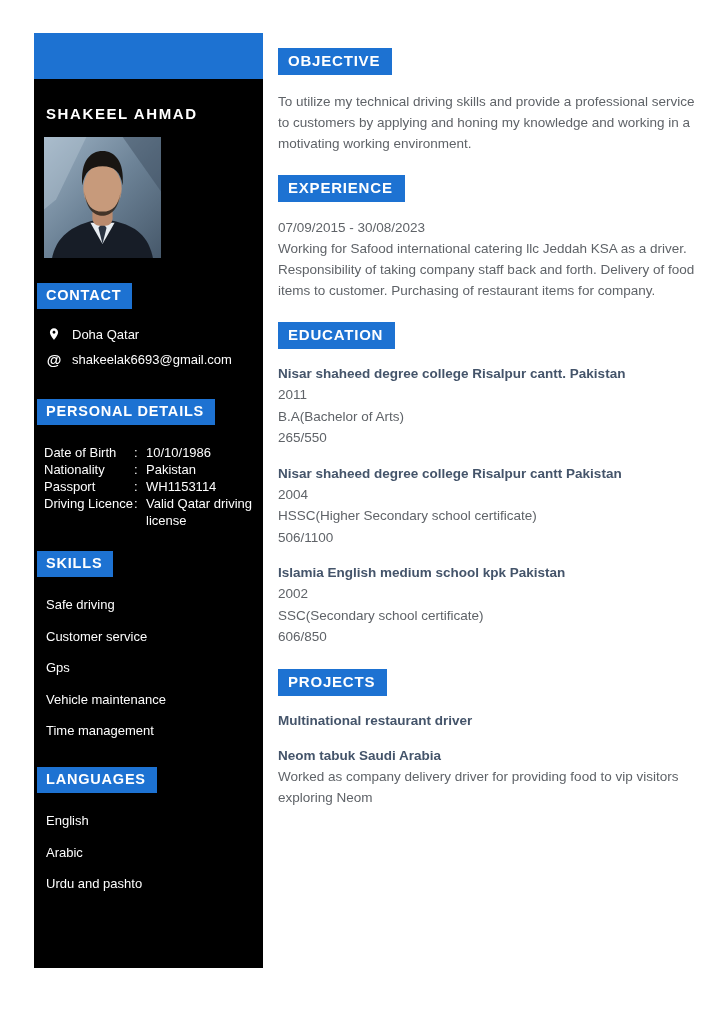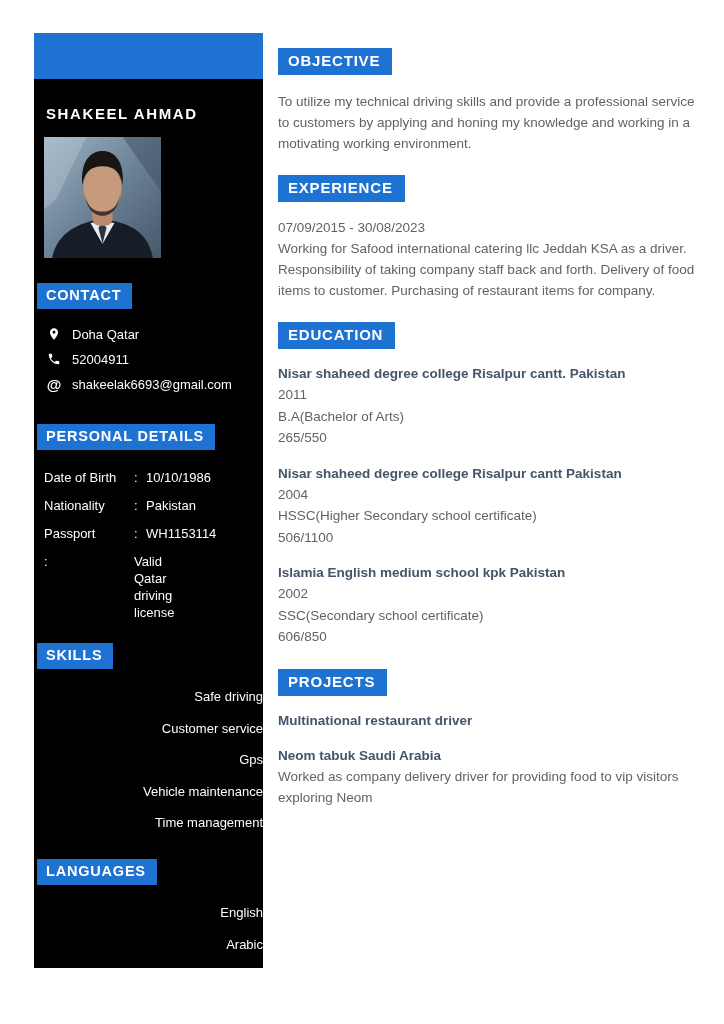--- a/index.html
+++ b/index.html
@@ -55,29 +55,28 @@
   .contact-item { display: flex; align-items: center; margin-bottom: 9px; font-size: 13px; color: #fdfdfd; }
   .c-icon { width: 16px; height: 16px; margin-right: 10px; display: inline-flex; align-items: center; justify-content: center; flex: 0 0 16px; }
   .c-icon svg { width: 14px; height: 14px; fill: #ffffff; }
   .at-glyph { font-size: 15px; font-weight: bold; color: #ffffff; }
 
   .pd-block { margin-top: 32px; }
   .pd-grid {
     margin: 19px 0 0 10px;
     display: grid;
     grid-template-columns: 90px 12px 117px;
-    row-gap: 11px;
     font-size: 13px;
     color: #fdfdfd;
     line-height: 17px;
   }
 
   .skills-block { margin-top: 22px; }
   .plain-list { margin: 20px 0 0 12px; }
-  .plain-list li { list-style: none; font-size: 13px; color: #fdfdfd; margin-bottom: 16.5px; text-align: right; }
+  .plain-list li { list-style: none; font-size: 13px; color: #fdfdfd; margin-bottom: 16.5px; }
 
   .lang-block { margin-top: 29px; }
 
   
   .main {
     position: absolute;
     left: 278px; top: 48px;
     width: 428px;
   }
   .main-badge {
@@ -144,28 +143,20 @@
         <div class="contact-item">
           <span class="c-icon">
             <svg viewBox="0 0 24 24">
                 <path d="M12 2C8.1 2 5 5.1 5 9c0 5.2 7 13 7 13s7-7.8 7-13c0-3.9-3.1-7-7-7zm0 9.5c-1.4 0-2.5-1.1-2.5-2.5S10.6 6.5 12 6.5s2.5 1.1 2.5 2.5-1.1 2.5-2.5 2.5z"></path>
               </svg>
           </span>
           <span>Doha Qatar</span>
         </div>
         <div class="contact-item">
           <span class="c-icon">
-            <svg viewBox="0 0 24 24">
-                <path d="M6.6 10.8c1.4 2.8 3.8 5.1 6.6 6.6l2.2-2.2c.3-.3.7-.4 1-.2 1.1.4 2.3.6 3.6.6.6 0 1 .4 1 1V20c0 .6-.4 1-1 1C10.6 21 3 13.4 3 4c0-.6.4-1 1-1h3.5c.6 0 1 .4 1 1 0 1.2.2 2.4.6 3.6.1.3 0 .7-.2 1L6.6 10.8z"></path>
-              </svg>
-          </span>
-          <span>52004911</span>
-        </div>
-        <div class="contact-item">
-          <span class="c-icon">
             <span class="at-glyph">@</span>
           </span>
           <span>shakeelak6693@gmail.com</span>
         </div>
       </div>
     </div>
 
     <div class="pd-block">
       <span class="side-badge">PERSONAL DETAILS</span>
       <div class="pd-grid">
@@ -174,20 +165,21 @@
         <span>10/10/1986</span>
 
         <span>Nationality</span>
         <span>:</span>
         <span>Pakistan</span>
 
         <span>Passport</span>
         <span>:</span>
         <span>WH1153114</span>
 
+        <span>Driving Licence</span>
         <span>:</span>
         <span>Valid Qatar driving license</span>
       </div>
     </div>
 
     <div class="skills-block">
       <span class="side-badge">SKILLS</span>
       <ul class="plain-list">
         <li>Safe driving</li>
         <li>Customer service</li>

